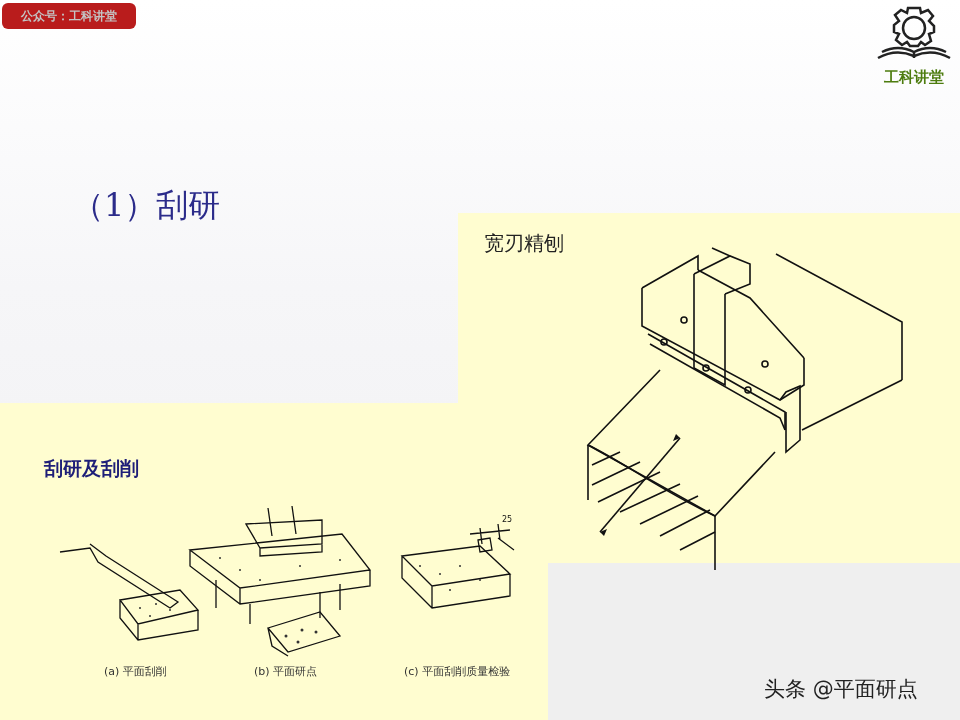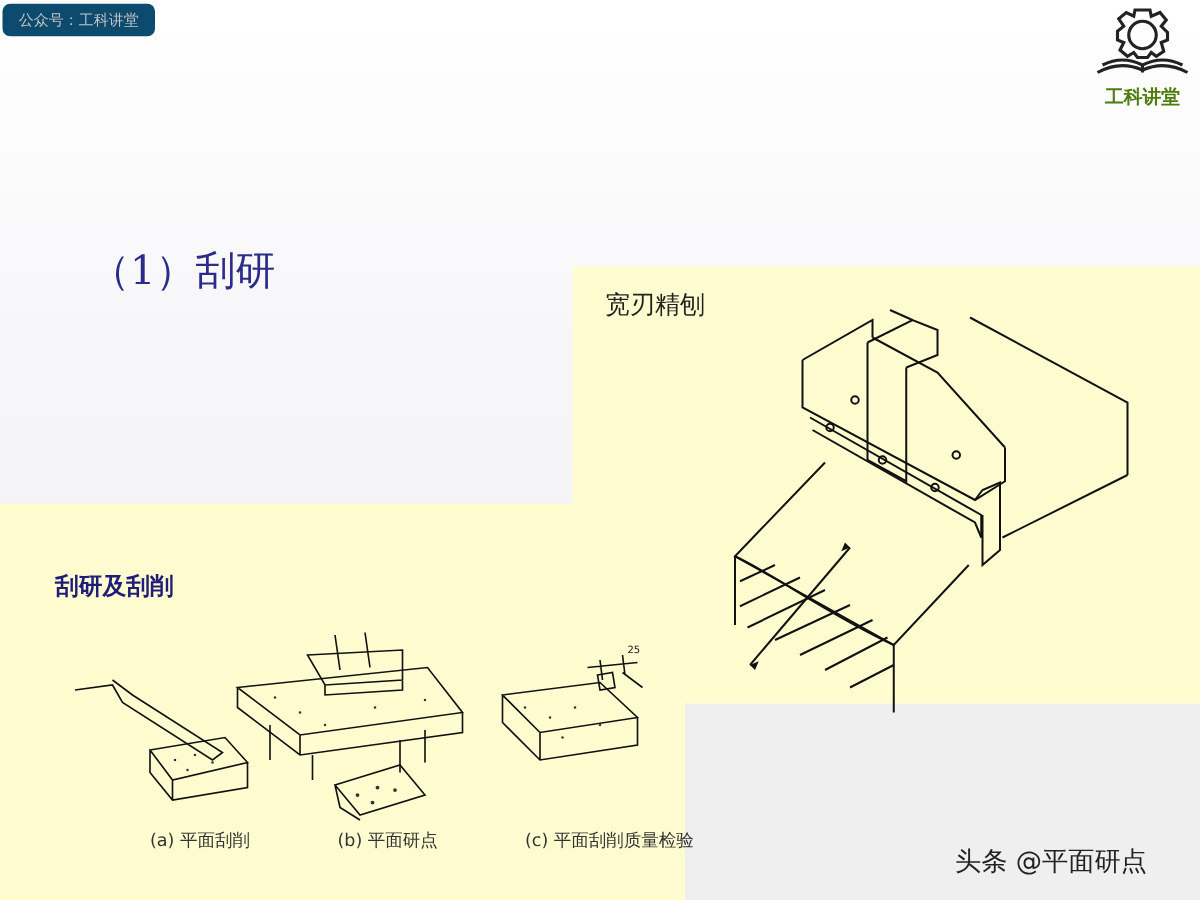--- a/index.html
+++ b/index.html
@@ -1,30 +1,30 @@
 <!DOCTYPE html>
 <html><head>
 <meta charset="utf-8">
 <style>
   html,body{margin:0;padding:0;}
   body{width:960px;height:720px;position:relative;overflow:hidden;
     background:linear-gradient(180deg,#ffffff 0%,#f6f6f8 40%,#efeff1 100%);
     font-family:"DejaVu Sans",sans-serif;}
-  .watermark-tag{position:absolute;left:2px;top:3px;width:122px;height:26px;border-radius:6px;
-    background:#0c4a6e;color:#c4c4c4;font-size:12px;font-weight:normal;line-height:26px;text-align:center;}
+  .watermark-tag{position:absolute;left:2px;top:3px;width:134px;height:26px;border-radius:6px;
+    background:#b91c1c;color:#c4c4c4;font-size:12px;font-weight:bold;line-height:26px;text-align:center;}
   .logo{position:absolute;left:872px;top:2px;width:84px;height:90px;}
   .logo-text{position:absolute;left:0;top:66px;width:84px;text-align:center;font-size:15px;font-weight:bold;color:#4d7c0f;}
-  .bullets{position:absolute;left:72px;top:191px;color:#2b2b8a;font-size:32px;font-family:"DejaVu Serif",serif;}
+  .bullets{position:absolute;left:72px;top:180px;color:#2b2b8a;font-size:32px;font-family:"DejaVu Serif",serif;}
   .bullet{height:66px;line-height:50px;}
   .panel-right{position:absolute;left:458px;top:213px;width:502px;height:350px;background:#fffdd0;}
   .panel-left{position:absolute;left:0;top:403px;width:548px;height:317px;background:#fffdd0;}
   .grey-corner{position:absolute;left:548px;top:563px;width:412px;height:157px;background:#efefef;}
   .right-title{position:absolute;left:484px;top:230px;font-size:20px;color:#222;font-family:"DejaVu Serif",serif;text-align:right;}
   .left-title{position:absolute;left:44px;top:456px;font-size:19px;font-weight:bold;color:#1e1e78;}
-  .caption{position:absolute;top:664px;font-size:14px;color:#333;margin-left:16px;}
+  .caption{position:absolute;top:664px;font-size:11px;color:#333;}
   .footer-wm{position:absolute;left:764px;top:675px;font-size:21px;color:#222;}
   svg{position:absolute;overflow:visible;}
 </style>
 </head>
 <body>
 
 <div class="watermark-tag">公众号：工科讲堂</div>
 
 <div class="logo">
   <svg width="84" height="66" viewBox="0 0 84 66">

